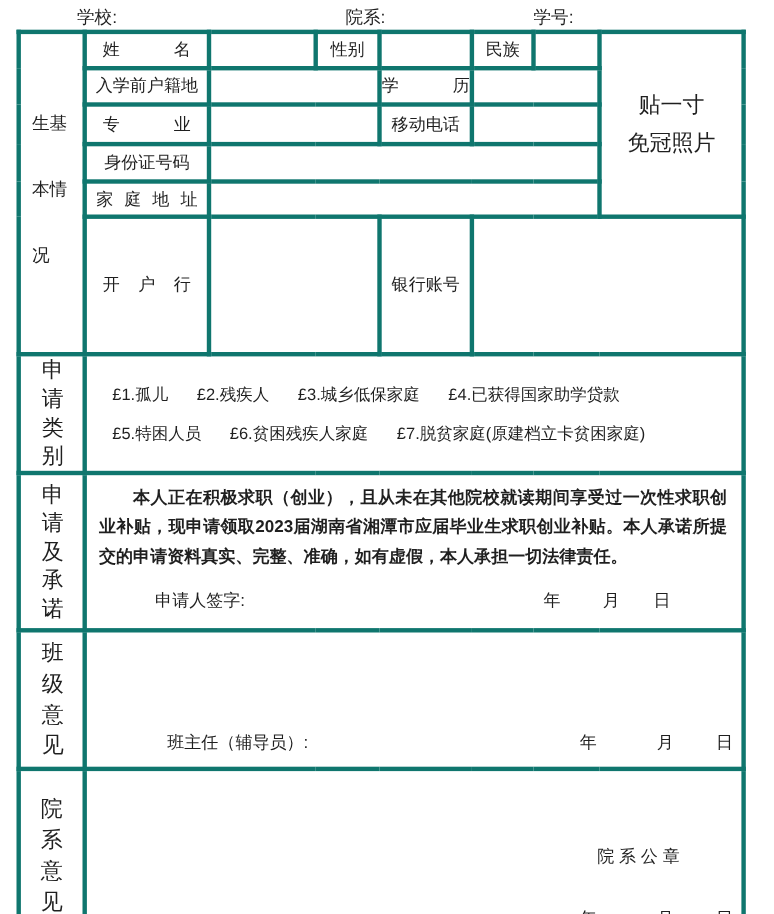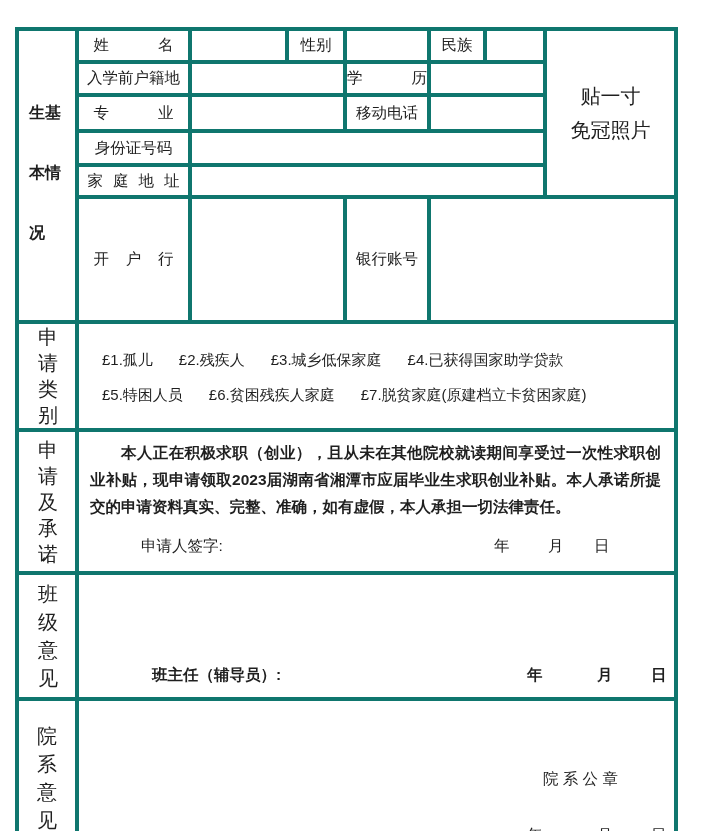--- a/index.html
+++ b/index.html
@@ -23,30 +23,30 @@
   .j { display:inline-block; text-align:justify; text-align-last:justify; white-space:normal; }
   .j80 { width:80px; }
   .j92 { width:92px; }
 
   
   .vlabel { display:inline-block; font-size:20px; text-align:center; }
   .v1 { width:18px; line-height:26px; }      
   .v1b { width:18px; line-height:28px; }
   .v2 { width:36px; line-height:28px; }      
   td.basic-sec { vertical-align:bottom; }
-  .vbasic { display:inline-block; width:36px; line-height:60px; text-align:left; font-size:16px; padding-bottom:6px;font-weight:bold; }
+  .vbasic { display:inline-block; width:36px; line-height:60px; text-align:left; font-size:16px; padding-bottom:6px; }
 
   
   .photo-note { line-height:34px; font-size:20px; }
 
   
   .box { position:relative; width:100%; text-align:left; }
   .box-cat    { height:103px; }
   .box-commit { height:132px; }
-  .box-class  { height:122px;font-weight:bold; }
+  .box-class  { height:122px; }
   .box-dept   { height:153px; }
 
   
   .box-cat { padding:25px 0 0 0; box-sizing:border-box; }
   .opt-row { display:flex; gap:26px; padding-left:23px; line-height:19px; font-size:15px; white-space:nowrap; margin-bottom:16px; }
 
   
   .commit-text { margin:7px 13px 0 11px; text-indent:31px; line-height:27px; font-size:15.5px; text-align:justify;font-weight:bold; }
   .sign-line { position:absolute; left:0; bottom:15px; width:100%; height:20px; font-size:15.5px;text-align:right; }
   .sign-line .slabel { position:absolute; left:62px; white-space:nowrap; }
@@ -59,20 +59,25 @@
 
   .dchar { position:absolute; white-space:nowrap; }
   .commit-dates .dy { left:415px; } .commit-dates .dm { left:469px; } .commit-dates .dd { left:515px; }
   .late-dates  .dy { left:448px; } .late-dates  .dm { left:518px; } .late-dates  .dd { left:572px; }
 </style>
 </head>
 <body>
 
 <div class="page">
 
+  <div class="top-line">
+    <span class="lbl lbl-school">学校:</span>
+    <span class="lbl lbl-dept">院系:</span>
+    <span class="lbl lbl-sno">学号:</span>
+  </div>
 
   <table class="form">
     <colgroup>
       <col style="width:60px">
         <col style="width:113px">
         <col style="width:97px">
         <col style="width:58px">
       <col style="width:84px">
         <col style="width:56px">
         <col style="width:60px">

